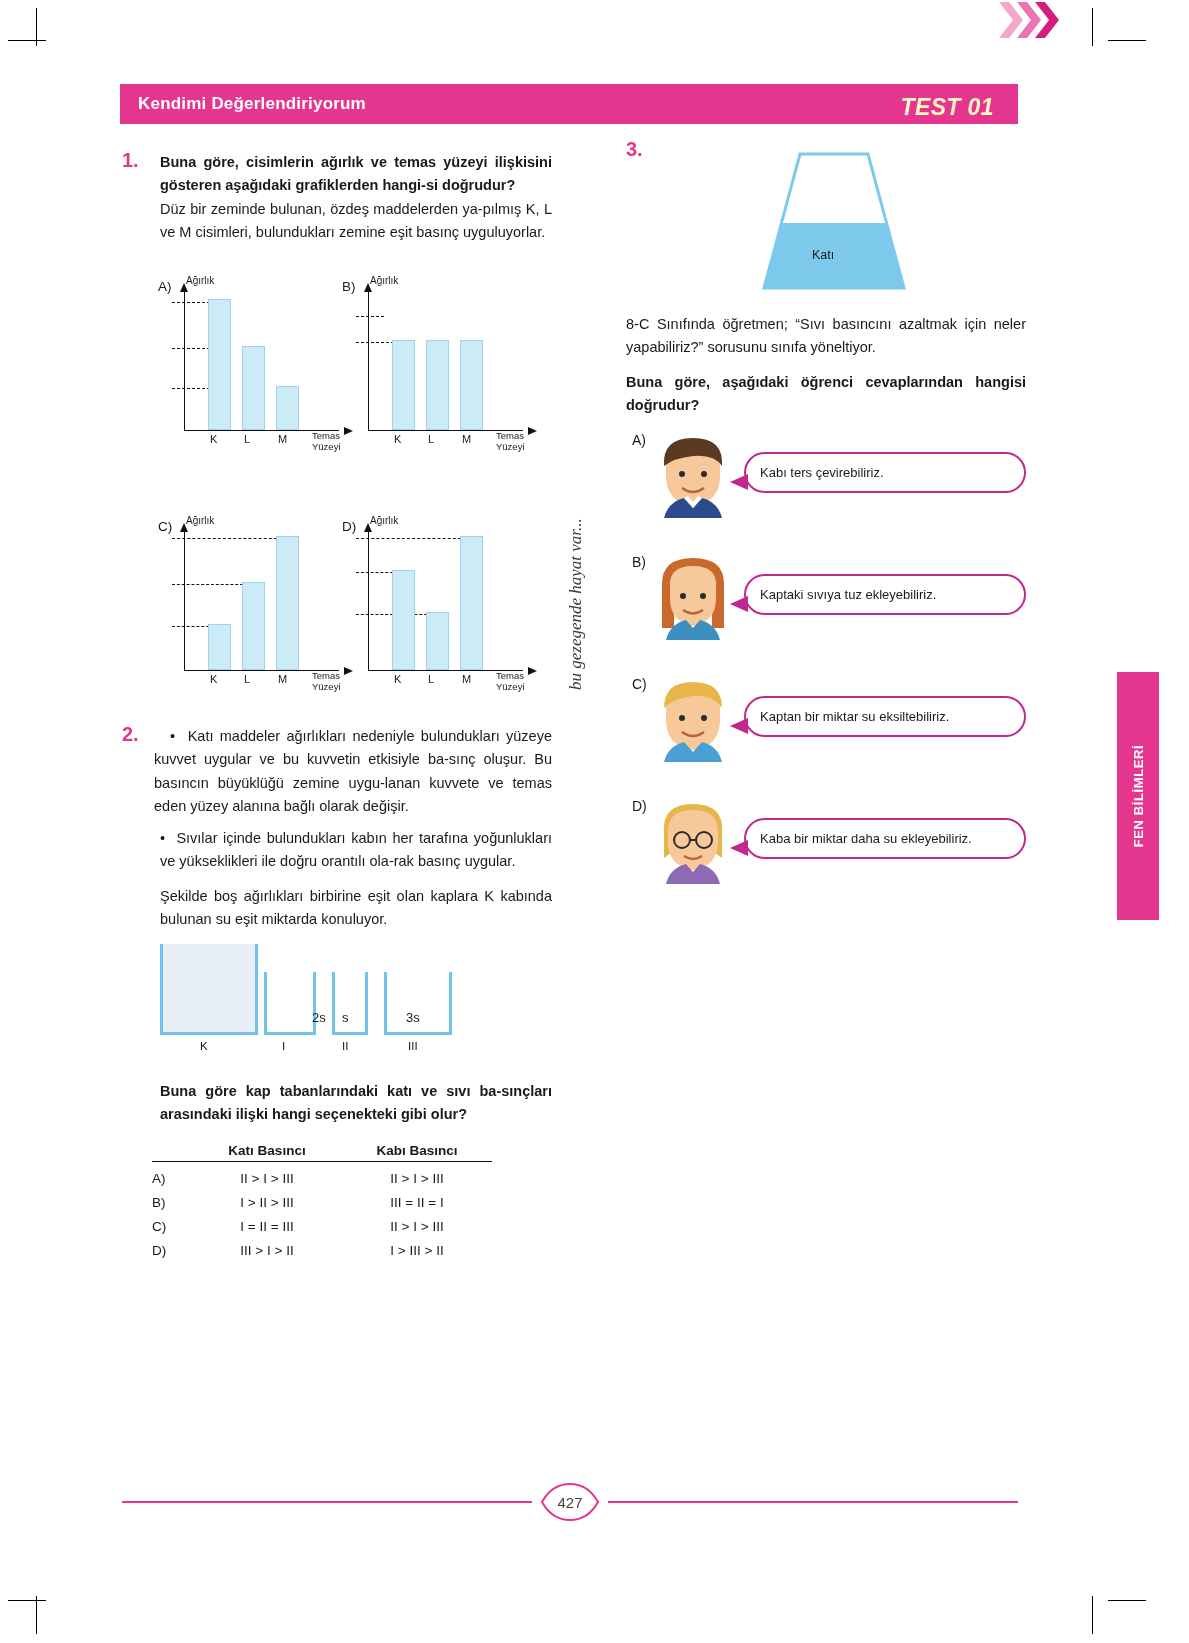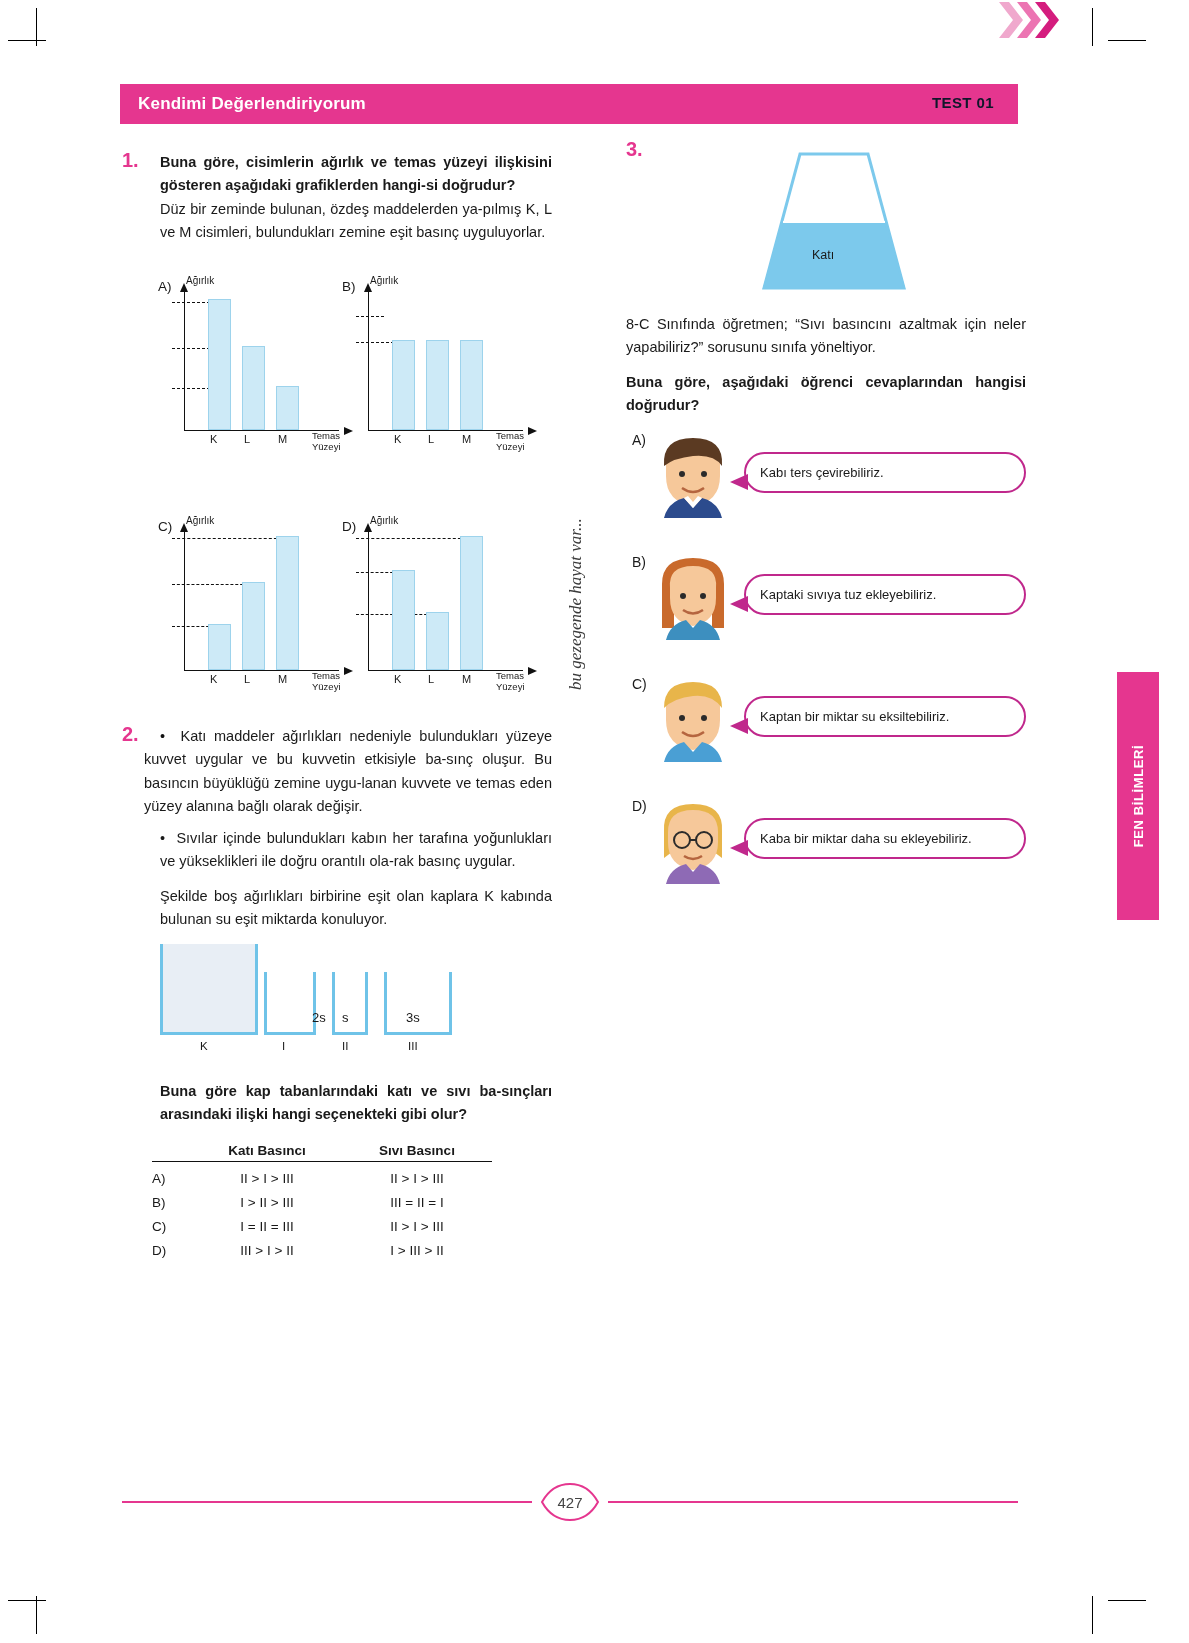--- a/index.html
+++ b/index.html
@@ -21,21 +21,21 @@
   
   .header{
     position:absolute;left:120px;top:84px;width:898px;height:40px;
     background:#e5368f;
     display:flex;align-items:center;
   }
   .header .title{
     color:#fff;font-weight:bold;font-size:17px;margin-left:18px;letter-spacing:.2px;
   }
   .header .test{
-    color:#0f172a;font-weight:bold;font-size:15px;position:absolute;right:24px;top:10px;letter-spacing:.4px;
+    color:#fef9c3;font-weight:bold;font-size:23px;position:absolute;right:24px;top:10px;letter-spacing:.4px;font-style:italic;
   }
   .chev{
     position:absolute;right:120px;top:0px;height:40px;width:70px;overflow:hidden;
   }
   .chev svg{display:block;}
 
   
   .vtab{
     position:absolute;right:30px;top:672px;width:42px;height:248px;
     background:#e5368f;
@@ -246,21 +246,21 @@
           <div class="xlab" style="left:60px;">L</div>
           <div class="xlab" style="left:94px;">M</div>
           <div class="xname">Temas<br>Yüzeyi</div>
         </div>
       </div>
 
     </div>
 
     <div style="position:relative;margin-top:6px;">
       <div class="qnum" style="left:0;top:-2px;">2.</div>
-      <div class="qbody" style="margin-left:22px;text-indent:16px;">
+      <div class="qbody" style="margin-left:32px;text-indent:16px;">
         <span style="color:#111;">•&nbsp;&nbsp;</span><span>Katı maddeler ağırlıkları nedeniyle bulundukları yüzeye kuvvet uygular ve bu kuvvetin etkisiyle ba-sınç oluşur. Bu basıncın büyüklüğü zemine uygu-lanan kuvvete ve temas eden yüzey alanına bağlı olarak değişir.</span>
       </div>
       <div class="qbody" style="margin-left:38px;margin-top:8px;">
         <span>•&nbsp;&nbsp;</span><span>Sıvılar içinde bulundukları kabın her tarafına yoğunlukları ve yükseklikleri ile doğru orantılı ola-rak basınç uygular.</span>
       </div>
       <div class="qbody mt" style="margin-left:38px;">Şekilde boş ağırlıkları birbirine eşit olan kaplara K kabında bulunan su eşit miktarda konuluyor.</div>
     </div>
 
     <div class="fig2">
       <div class="kcap"></div>
@@ -277,21 +277,21 @@
       <div class="figlab" style="left:182px;top:96px;">II</div>
       <div class="figlab" style="left:248px;top:96px;">III</div>
     </div>
 
     <div class="qbody bold" style="margin-left:38px;margin-top:14px;">Buna göre kap tabanlarındaki katı ve sıvı ba-sınçları arasındaki ilişki hangi seçenekteki gibi olur?</div>
 
     <div class="anstable">
       <div class="hdr">
         <div class="c0"></div>
         <div class="c1">Katı Basıncı</div>
-        <div class="c2">Sıvı Basıncı</div>
+        <div class="c2">Kabı Basıncı</div>
       </div>
       <div class="row">
         <div class="c0">A)</div>
         <div class="c1">II &gt; I &gt; III</div>
         <div class="c2">II &gt; I &gt; III</div>
       </div>
       <div class="row">
         <div class="c0">B)</div>
         <div class="c1">I &gt; II &gt; III</div>
         <div class="c2">III = II = I</div>

